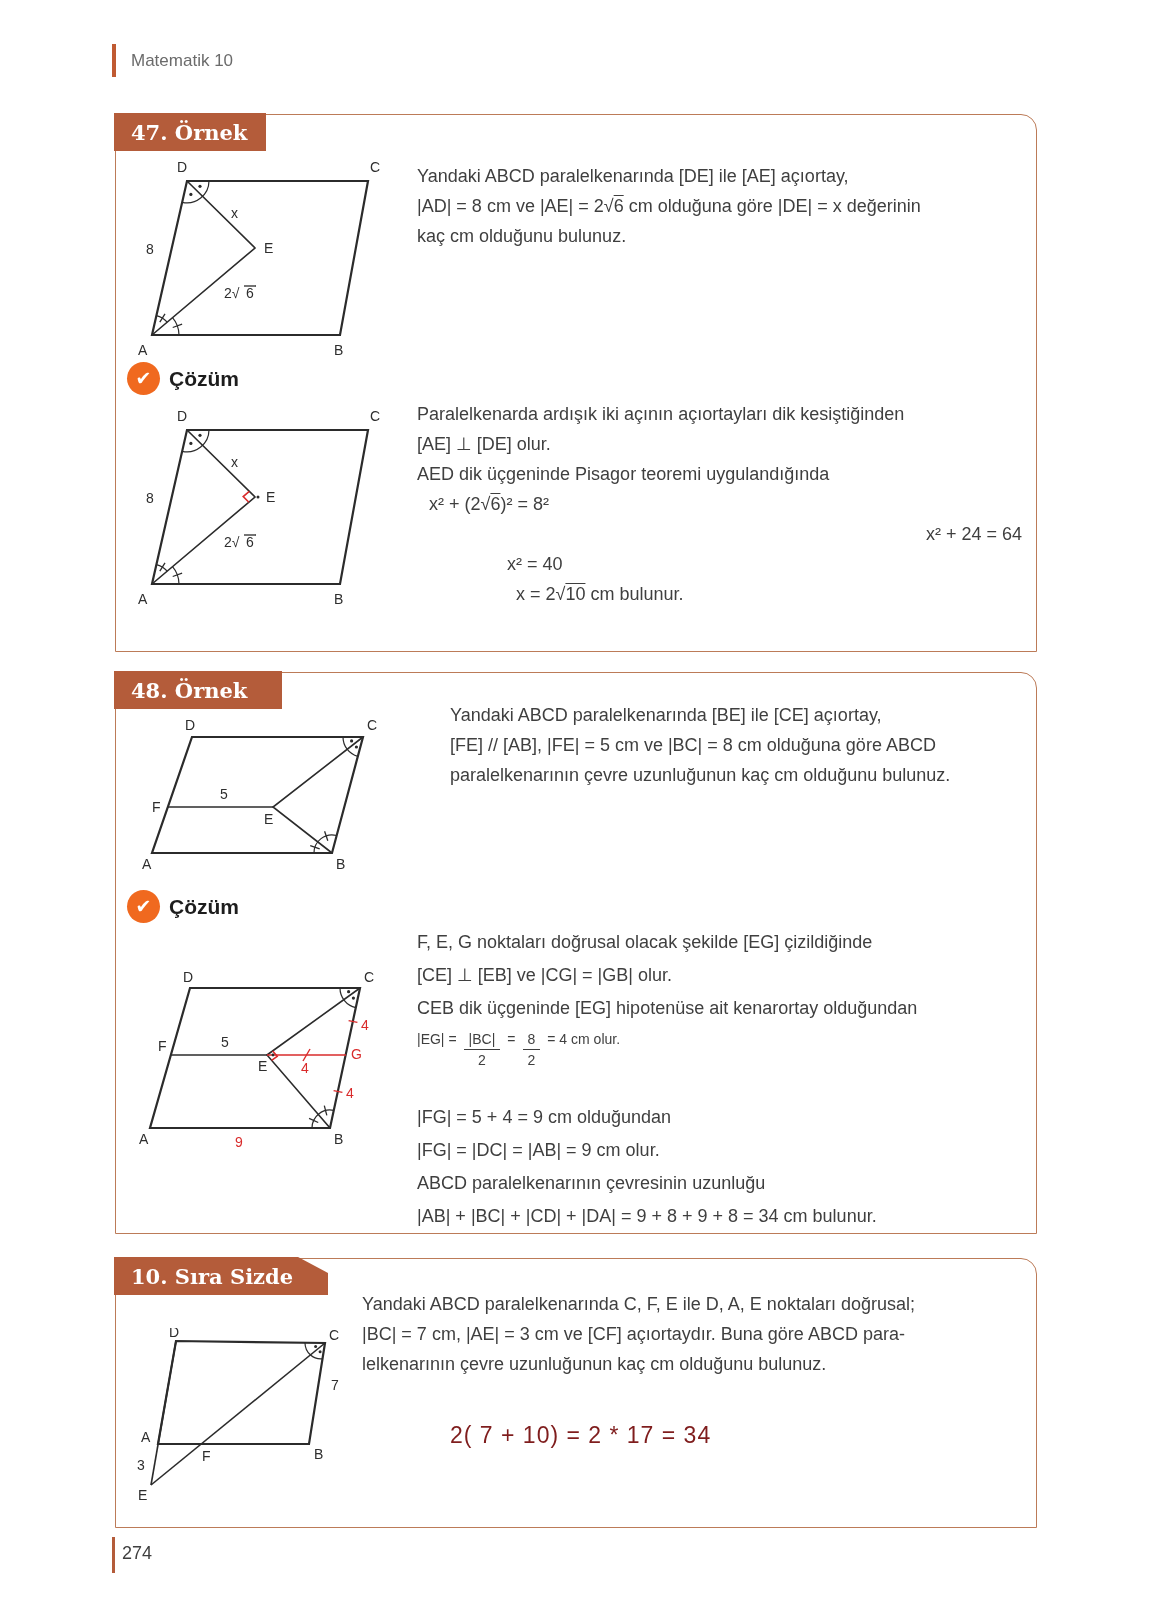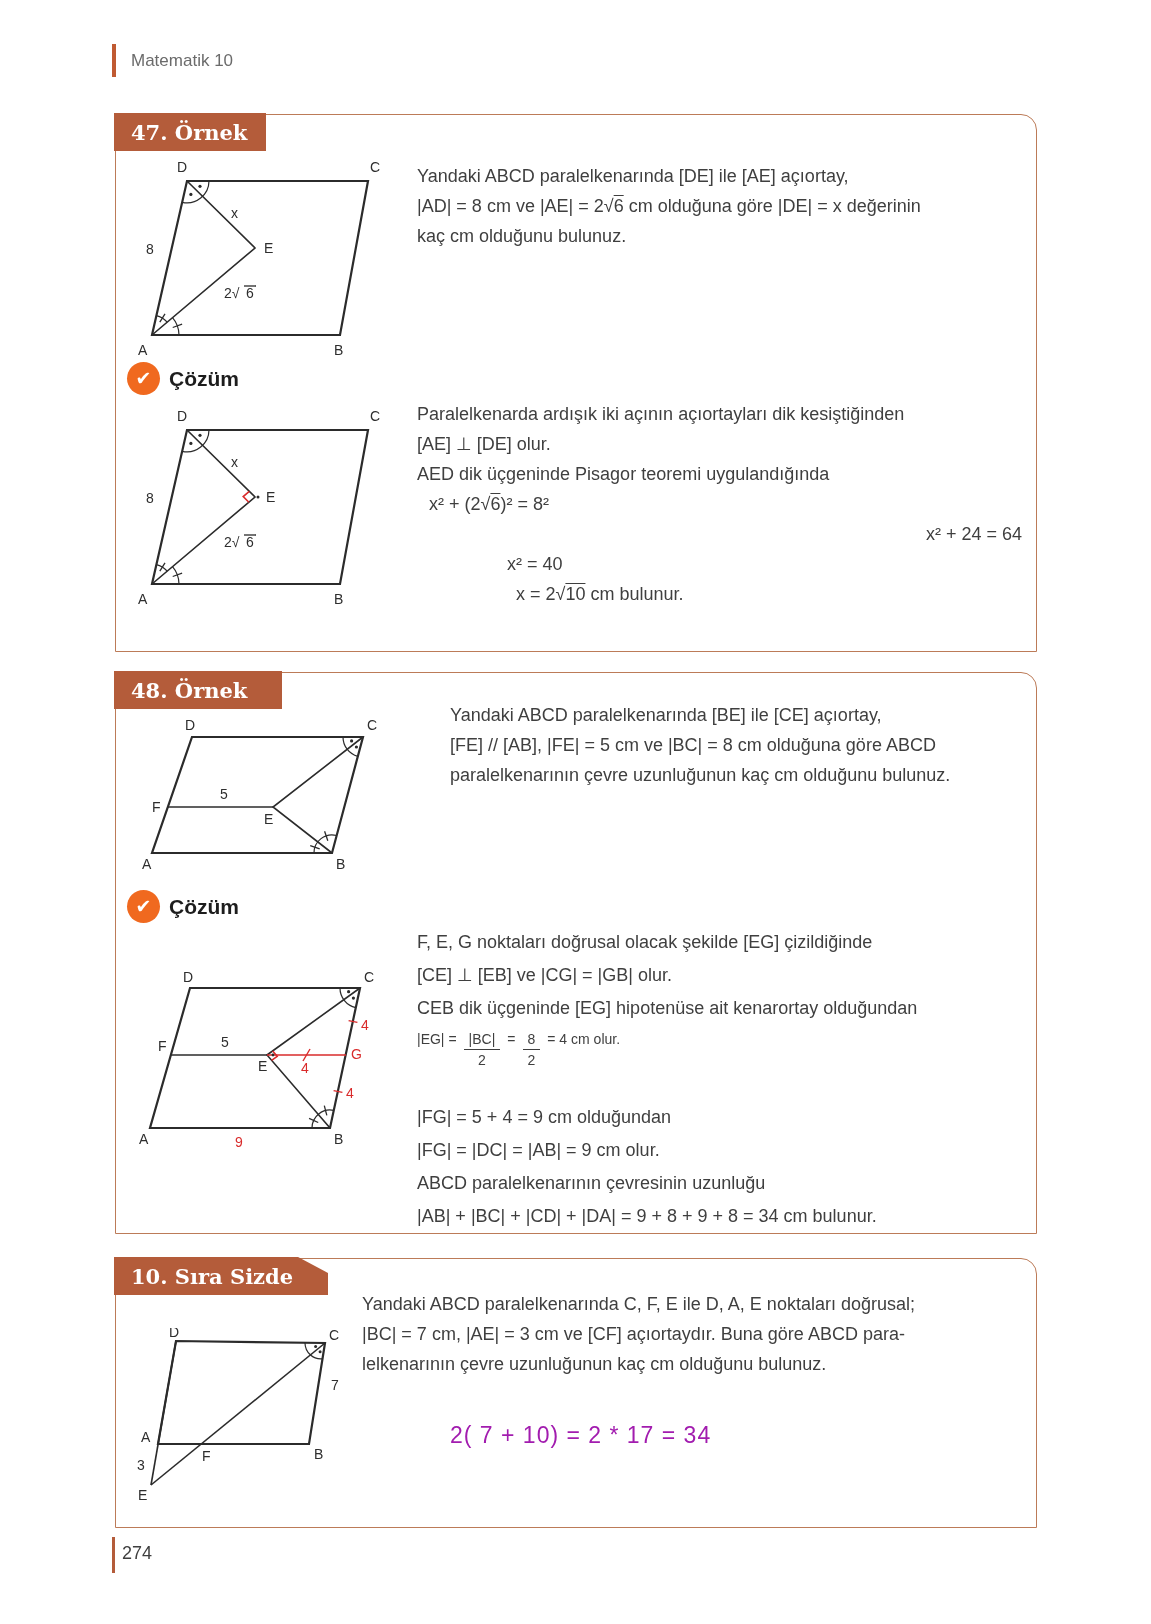--- a/index.html
+++ b/index.html
@@ -16,21 +16,21 @@
               display:flex;align-items:center;justify-content:center;font-size:19px;font-weight:bold;}
   .cozum-txt{font-size:21px;font-weight:bold;color:#1d1d1d;}
   .txt p{margin:0;font-size:18px;line-height:30px;}
   .txt2 p{margin:0;font-size:18px;line-height:33px;}
   .ovl{text-decoration:overline;}
   .eqs p{margin:0;font-size:18px;line-height:30px;}
   .frac-row{display:flex;align-items:flex-start;font-size:14px;margin:6px 0 18px 0;height:52px;}
   .frac{display:inline-block;text-align:center;margin:0 7px;line-height:1.15;}
   .frac .num{display:block;border-bottom:1.6px solid #3f3f3f;padding:0 5px 2px 5px;}
   .frac .den{display:block;padding-top:2px;}
-  .answer{color:#a21caf;font-size:23px;letter-spacing:1px;}
+  .answer{color:#7f1d1d;font-size:23px;letter-spacing:1px;}
   .pgnum{font-size:18px;color:#3f3f3f;}
   .pg-bar{width:3px;height:36px;background:#b45c3a;}
   svg .outline{fill:none;stroke:#2b2b2b;stroke-width:2.2;}
   svg .inner{fill:none;stroke:#2b2b2b;stroke-width:1.6;}
   svg .arc{fill:none;stroke:#2b2b2b;stroke-width:1.2;}
   svg .tick{stroke:#2b2b2b;stroke-width:1.3;}
   svg .dot{fill:#2b2b2b;}
   svg .red{stroke:#d92b2b;fill:none;stroke-width:1.6;}
   svg .redtick{stroke:#d92b2b;stroke-width:1.4;}
   svg text{font-family:"Liberation Sans","DejaVu Sans",sans-serif;font-size:14px;fill:#2e2e2e;}

